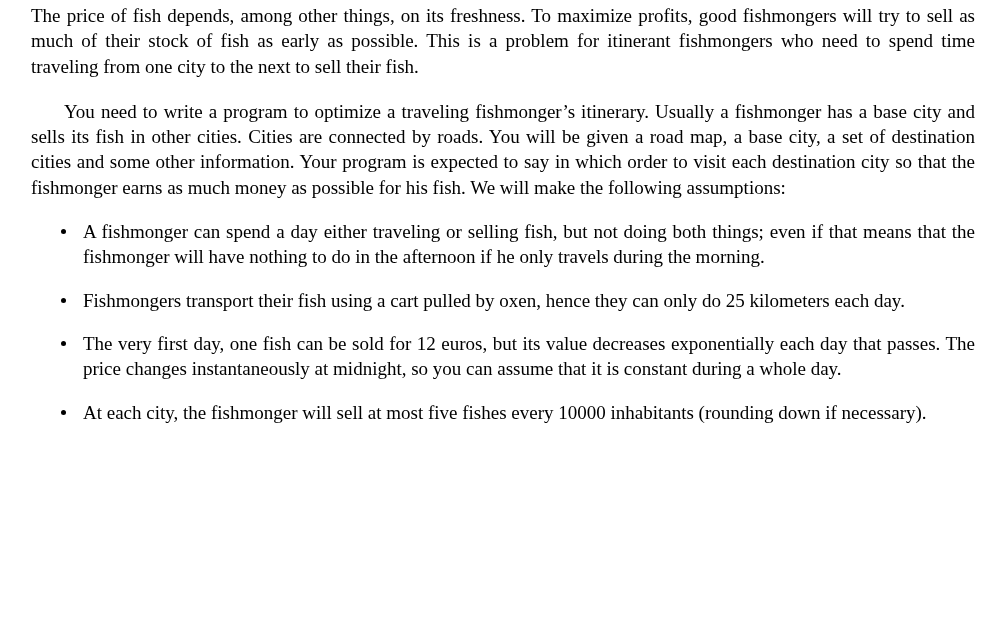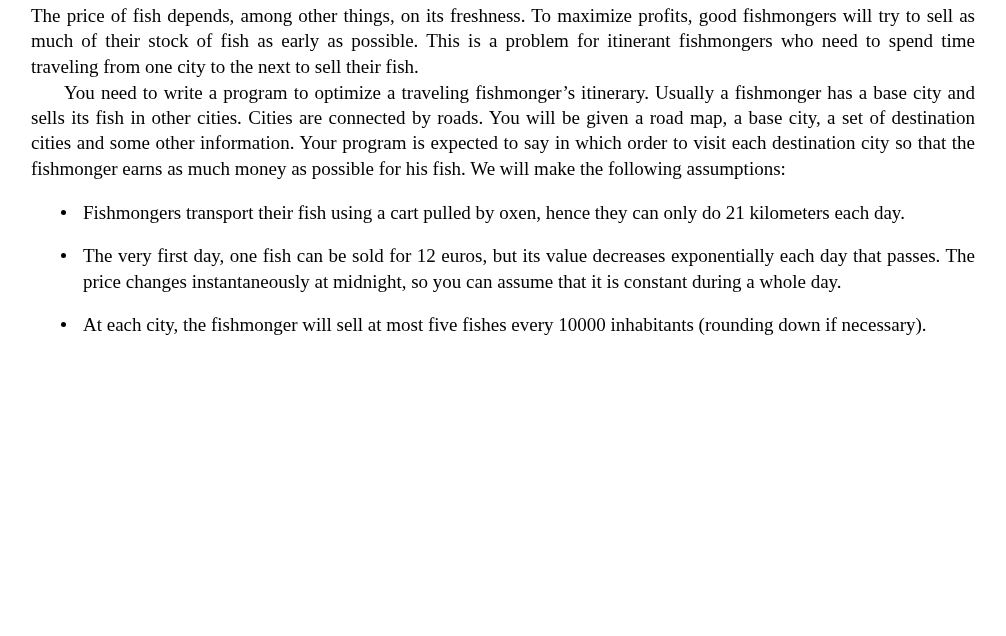--- a/index.html
+++ b/index.html
@@ -20,21 +20,21 @@
     box-sizing: border-box;
     width: 1006px;
     height: 612px;
     padding: 3px 31px 0 31px;
     text-align: justify;
   }
   p.para {
     margin: 0;
   }
   p.para.indented {
-    margin-top: 1px;
+    margin-top: 20px;
     text-indent: 33px;
   }
   ul.assumptions {
     list-style: none;
     margin: 19px 0 0 0;
     padding: 0 0 0 52px;
   }
   ul.assumptions li {
     position: relative;
     margin: 0 0 18px 0;
@@ -57,21 +57,25 @@
 
 <div class="page">
 
   <p class="para">The price of fish depends, among other things, on its freshness. To maximize profits, good fishmongers will try to sell as much of their stock of fish as early as possible.  This is a problem for itinerant fishmongers who need to spend time traveling from one city to the next to sell their fish.</p>
 
   <p class="para indented">You need to write a program to optimize a traveling fishmonger’s itinerary.  Usually a fishmonger has a base city and sells its fish in other cities. Cities are connected by roads. You will be given a road map, a base city, a set of destination cities and some other information.  Your program is expected to say in which order to visit each destination city so that the fishmonger earns as much money as possible for his fish. We will make the following assumptions:</p>
 
   <ul class="assumptions">
     <li>
       <span class="bullet"></span>
-      <span>Fishmongers transport their fish using a cart pulled by oxen, hence they can only do 21 kilometers each day.</span>
+      <span>A fishmonger can spend a day either traveling or selling fish, but not doing both things; even if that means that the fishmonger will have nothing to do in the afternoon if he only travels during the morning.</span>
+    </li>
+    <li>
+      <span class="bullet"></span>
+      <span>Fishmongers transport their fish using a cart pulled by oxen, hence they can only do 25 kilometers each day.</span>
     </li>
     <li>
       <span class="bullet"></span>
       <span>The very first day, one fish can be sold for 12 euros, but its value decreases exponentially each day that passes.  The price changes instantaneously at midnight, so you can assume that it is constant during a whole day.</span>
     </li>
     <li>
       <span class="bullet"></span>
       <span>At each city, the fishmonger will sell at most five fishes every 10000 inhabitants (rounding down if necessary).</span>
     </li>
   </ul>

